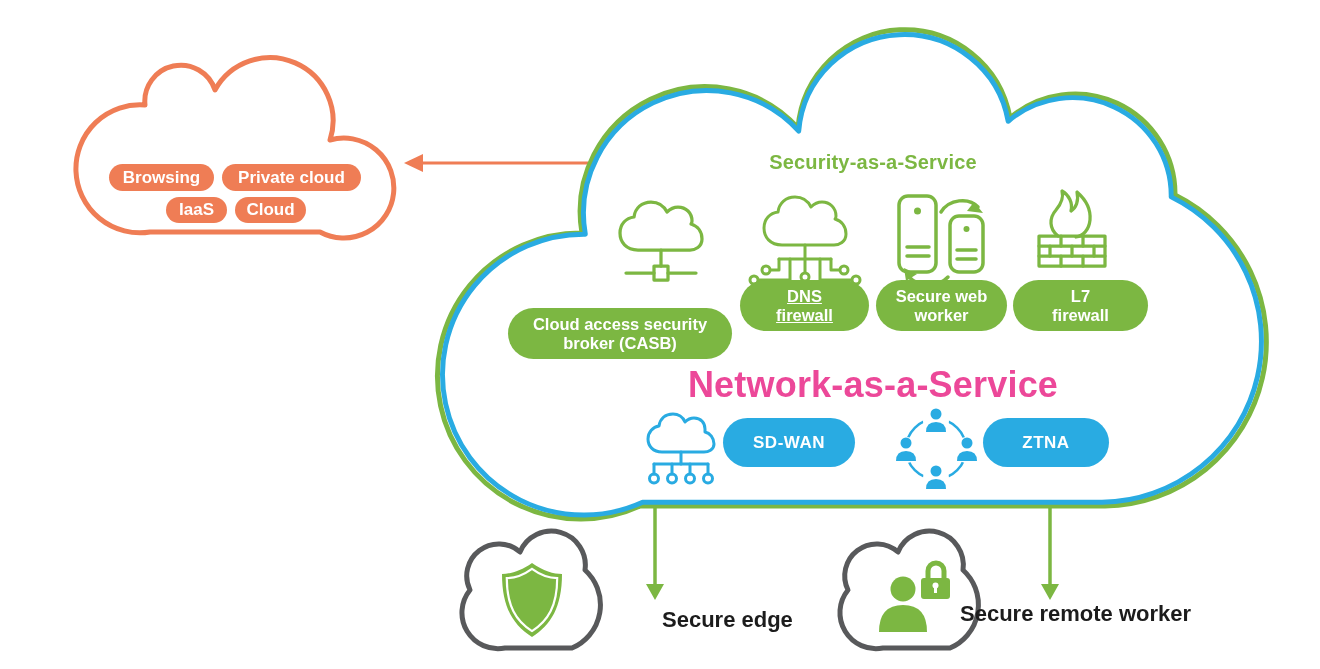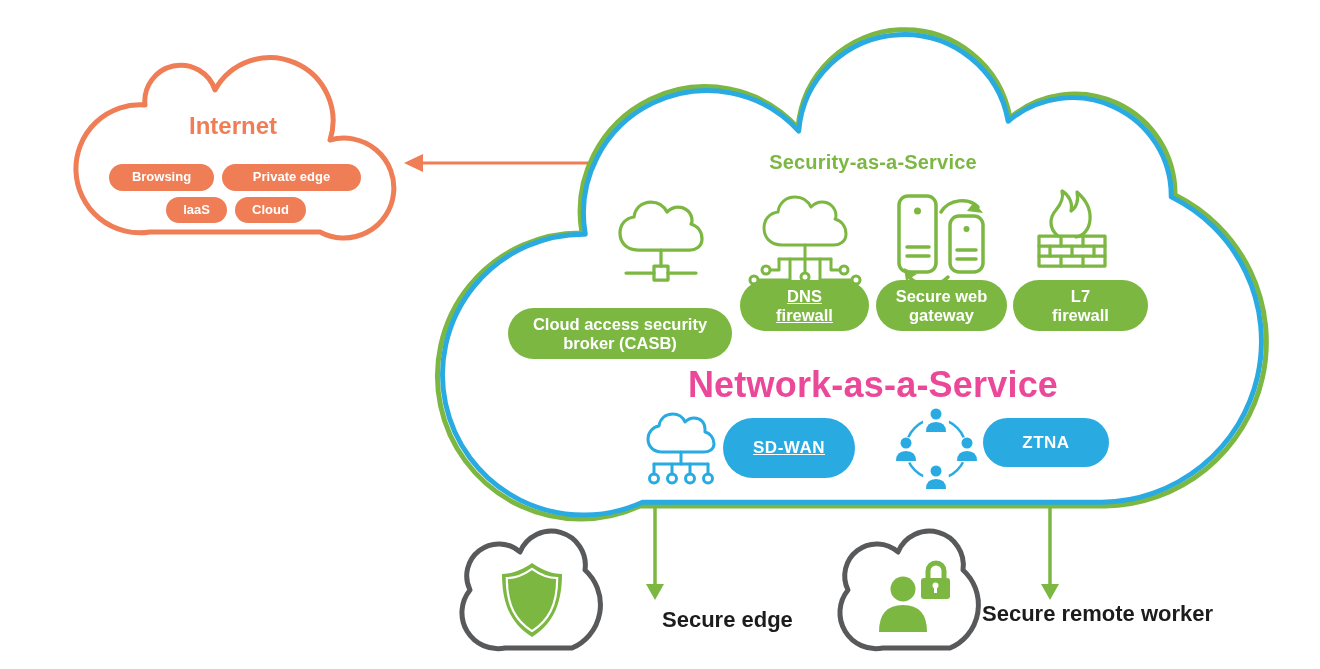--- a/index.html
+++ b/index.html
@@ -9,21 +9,21 @@
   }
   .abs{position:absolute;}
   .heading{font-weight:bold;text-align:center;letter-spacing:.2px;}
   .heading.green{color:#7CB742;font-size:20px;}
   .heading.blue{color:#ec4899;font-size:36px;}
   .internet-title{color:#EF7D55;font-size:24px;font-weight:bold;text-align:center;}
   .pill{
     display:flex;align-items:center;justify-content:center;text-align:center;
     color:#ffffff;font-weight:bold;border-radius:999px;line-height:1.12;
   }
-  .pill-orange{background:#EF7D55;font-size:13px;}
+  .pill-orange{background:#EF7D55;font-size:17px;}
   .pill-green{background:#7CB742;font-size:16.5px;flex-direction:column;}
   .pill-green span{display:block;}
   .pill-blue{background:#29ABE2;font-size:17px;letter-spacing:.5px;}
   .edge-label{color:#1C1C1C;font-size:22px;font-weight:bold;white-space:nowrap;}
   svg{position:absolute;left:0;top:0;}
 </style>
 </head>
 <body>
 
 <div class="stage">
@@ -142,45 +142,44 @@
       </g>
       <g>
         <path d="M 928,578 V 571 A 8,8 0 0 1 944,571 V 578" fill="none" stroke="#7CB742" stroke-width="5"></path>
         <rect x="921" y="578" width="29" height="21" rx="3" fill="#7CB742"></rect>
         <circle cx="935.5" cy="585.5" r="3" fill="#ffffff"></circle>
         <rect x="934" y="586" width="3" height="7" fill="#ffffff"></rect>
       </g>
     </g>
   </svg>
 
-  <div class="abs internet-title" style="left:133px;top:112px;width:200px;">Internet</div>
   <div class="abs pill pill-orange" style="left:109px;top:164px;width:105px;height:27px;">Browsing</div>
-  <div class="abs pill pill-orange" style="left:222px;top:164px;width:139px;height:27px;">Private edge</div>
+  <div class="abs pill pill-orange" style="left:222px;top:164px;width:139px;height:27px;">Private cloud</div>
   <div class="abs pill pill-orange" style="left:166px;top:197px;width:61px;height:26px;">IaaS</div>
   <div class="abs pill pill-orange" style="left:235px;top:197px;width:71px;height:26px;">Cloud</div>
 
   <div class="abs heading green" style="left:660px;top:151px;width:426px;">Security-as-a-Service</div>
 
   <div class="abs pill pill-green" style="left:508px;top:280px;width:224px;height:51px;margin-top:28px;">
     <span>Cloud access security</span>
     <span>broker (CASB)</span>
   </div>
   <div class="abs pill pill-green" style="left:740px;top:280px;width:129px;height:51px;text-decoration:underline;">
     <span>DNS</span>
     <span>firewall</span>
   </div>
   <div class="abs pill pill-green" style="left:876px;top:280px;width:131px;height:51px;align-items:center;">
     <span>Secure web</span>
-    <span>gateway</span>
+    <span>worker</span>
   </div>
   <div class="abs pill pill-green" style="left:1013px;top:280px;width:135px;height:51px;">
     <span>L7</span>
     <span>firewall</span>
   </div>
 
   <div class="abs heading blue" style="left:660px;top:364px;width:426px;">Network-as-a-Service</div>
-  <div class="abs pill pill-blue" style="left:723px;top:418px;width:132px;height:60px;text-decoration:underline;">SD-WAN</div>
+  <div class="abs pill pill-blue" style="left:723px;top:418px;width:132px;height:49px;">SD-WAN</div>
   <div class="abs pill pill-blue" style="left:983px;top:418px;width:126px;height:49px;">ZTNA</div>
 
   <div class="abs edge-label" style="left:618px;top:607px;margin-left:44px;">Secure edge</div>
-  <div class="abs edge-label" style="left:982px;top:601px;text-align:center;">Secure remote worker</div>
+  <div class="abs edge-label" style="left:960px;top:601px;text-align:center;">Secure remote worker</div>
 
 </div>
 
 </body></html>

